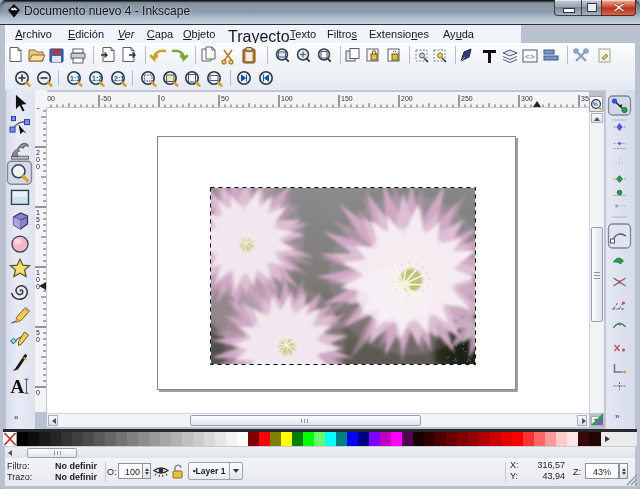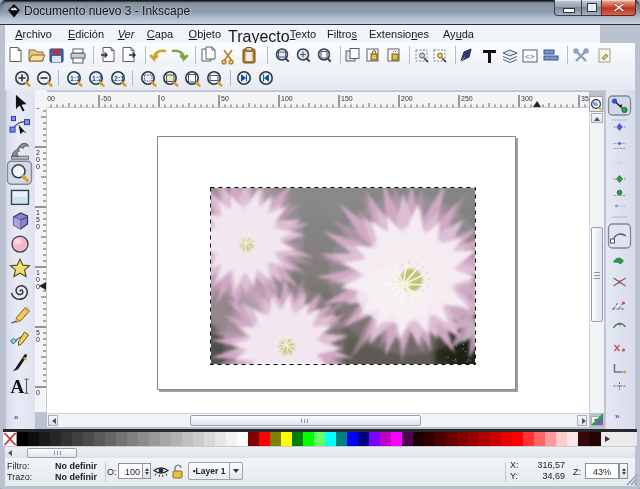--- a/index.html
+++ b/index.html
@@ -10,43 +10,43 @@
 <div class="a" style="left:0;top:0;width:640px;height:24px;border-radius:6px 6px 0 0;overflow:hidden;
   background:linear-gradient(#22252b 0%,#383f49 6%,#67768a 18%,#8494a7 45%,#9dacbe 62%,#b6c2d1 80%,#c9d3de 100%);
   box-shadow:inset 0 1px 0 #555e6a;border-bottom:1px solid #2a2f37;">
   <div class="a" style="left:0;top:0;width:640px;height:1px;background:#15181c;"></div>
   <div class="a" style="left:3px;right:3px;top:2px;height:9px;border-radius:5px 5px 0 0;background:linear-gradient(rgba(255,255,255,.28),rgba(255,255,255,.07));"></div>
 </div>
 <svg class="a" style="left:6px;top:3px;" width="16" height="16" viewBox="0 0 16 16">
   <path d="M8 1 L14 7.2 L8 14.5 L2 7.2 Z" fill="#0a0a0a"></path>
   <path d="M4.5 6.5 L6.3 4.6 L7.4 5.7 L8.6 4.3 L11.4 6.7 L9.8 7.4 L8.6 6.7 L7 7.6 Z" fill="#e8ecf2"></path>
 </svg>
-<div class="a" style="left:24px;top:4px;font-size:12px;color:#10151c;text-shadow:0 0 3px rgba(255,255,255,.8);">Documento nuevo 3 - Inkscape</div>
+<div class="a" style="left:24px;top:4px;font-size:12px;color:#10151c;text-shadow:0 0 3px rgba(255,255,255,.8);">Documento nuevo 4 - Inkscape</div>
 
 <div class="a" style="left:554px;top:0;width:27px;height:15px;border:1px solid #3c4048;border-top:none;border-radius:0 0 0 4px;
  background:linear-gradient(#c3ccd8,#97a3b2 45%,#7b8796 50%,#a6b1bf);box-shadow:inset 0 1px 0 rgba(255,255,255,.55);">
  <div class="a" style="left:8px;top:8px;width:10px;height:3px;background:#fff;border:1px solid #2e3338;border-width:1px;"></div>
 </div>
 <div class="a" style="left:581px;top:0;width:20px;height:15px;border:1px solid #3c4048;border-top:none;
  background:linear-gradient(#c3ccd8,#97a3b2 45%,#7b8796 50%,#a6b1bf);box-shadow:inset 0 1px 0 rgba(255,255,255,.55);">
  <div class="a" style="left:5px;top:3px;width:8px;height:7px;border:1px solid #2e3338;background:#e8edf2;box-shadow:inset 0 1px 0 #fff;"></div>
 </div>
 <div class="a" style="left:601px;top:0;width:33px;height:15px;border:1px solid #5c2520;border-top:none;border-radius:0 0 4px 0;
  background:linear-gradient(#f0b5a0,#d4573c 40%,#bc3520 55%,#d0684c);box-shadow:inset 0 1px 0 rgba(255,255,255,.5);">
  <svg class="a" style="left:11px;top:2px;" width="12" height="11" viewBox="0 0 12 11">
   <path d="M2 1 L6 4.2 L10 1 L11.4 2.4 L7.6 5.5 L11.4 8.6 L10 10 L6 6.8 L2 10 L0.6 8.6 L4.4 5.5 L0.6 2.4 Z" fill="#fff" stroke="#7a2318" stroke-width="0.7"></path>
  </svg>
 </div>
 
-<div class="a" style="left:5px;top:25px;width:595px;height:18px;background:#f1f4fa;border-bottom:1px solid #d7dae0;">
+<div class="a" style="left:5px;top:25px;width:516px;height:18px;background:#f1f4fa;border-bottom:1px solid #d7dae0;">
 <div class="a" style="left:5px;top:3px;width:47px;font-size:11px;color:#14171c;text-align:center;"><span style="text-decoration:underline;">A</span>rchivo</div>
 <div class="a" style="left:59px;top:3px;width:44px;font-size:11px;color:#14171c;text-align:center;"><span style="text-decoration:underline;">E</span>dición</div>
 <div class="a" style="left:110px;top:3px;width:22px;font-size:11px;color:#14171c;text-align:center;font-style:italic;"><span style="text-decoration:underline;">V</span>er</div>
 <div class="a" style="left:139px;top:3px;width:32px;font-size:11px;color:#14171c;text-align:center;"><span style="text-decoration:underline;">C</span>apa</div>
-<div class="a" style="left:178px;top:3px;width:38px;font-size:11px;color:#14171c;text-align:right;"><span style="text-decoration:underline;">O</span>bjeto</div>
+<div class="a" style="left:178px;top:3px;width:38px;font-size:11px;color:#14171c;text-align:left;"><span style="text-decoration:underline;">O</span>bjeto</div>
 <div class="a" style="left:223px;top:3px;width:52px;font-size:16px;color:#14171c;text-align:center;"><span style="text-decoration:underline;">T</span>rayecto</div>
 <div class="a" style="left:282px;top:3px;width:32px;font-size:11px;color:#14171c;text-align:center;"><span style="text-decoration:underline;">T</span>exto</div>
 <div class="a" style="left:321px;top:3px;width:32px;font-size:11px;color:#14171c;text-align:center;">Filtro<span style="text-decoration:underline;">s</span></div>
 <div class="a" style="left:360px;top:3px;width:68px;font-size:11px;color:#14171c;text-align:center;">Extensio<span style="text-decoration:underline;">n</span>es</div>
 <div class="a" style="left:435px;top:3px;width:37px;font-size:11px;color:#14171c;text-align:center;">Ay<span style="text-decoration:underline;">u</span>da</div>
 </div>
 <div class="a" style="left:5px;top:43px;width:630px;height:24px;background:linear-gradient(#fcfdfe,#eef1f6);border-bottom:1px solid #c9ccd4;">
 <svg class="a" style="left:0;top:3px;" width="630" height="19" viewBox="0 0 630 19">
 <g>
         <path d="M5,1.5 h8 l3,3 v11 h-11 z" fill="#fff" stroke="#5a5f66" stroke-width="1"></path>
@@ -1617,21 +1617,21 @@
       <path d="M4,7 V4.5 a3,3 0 0 1 6,-0.5" fill="none" stroke="#8a8f98" stroke-width="1.6"></path>
     </svg>
  <div class="a" style="left:183px;top:4px;width:42px;height:18px;background:linear-gradient(#fcfdfe,#e8ecf2);border:1px solid #9aa2ae;border-radius:2px 0 0 2px;box-sizing:border-box;font-size:8.5px;font-weight:bold;line-height:16px;text-align:center;">▪Layer 1</div>
  <div class="a" style="left:224px;top:4px;width:14px;height:18px;background:linear-gradient(#fcfdfe,#e0e6ee);border:1px solid #9aa2ae;border-radius:0 2px 2px 0;box-sizing:border-box;">
       <div style="width:0;height:0;border:3px solid transparent;border-top:4px solid #333;margin:6px auto;"></div>
     </div>
  <div class="a" style="left:500px;top:4px;width:1px;height:20px;background:#c4c8ce;"></div>
  <div class="a" style="left:505px;top:2px;font-family:'Liberation Sans';font-size:9px;">X:</div>
  <div class="a" style="left:522px;top:2px;width:38px;text-align:right;font-size:9px;">316,57</div>
  <div class="a" style="left:505px;top:13px;font-size:9px;">Y:</div>
- <div class="a" style="left:522px;top:13px;width:38px;text-align:right;font-size:9px;">34,69</div>
+ <div class="a" style="left:522px;top:13px;width:38px;text-align:right;font-size:9px;">43,94</div>
  <div class="a" style="left:568px;top:9px;font-size:9px;">Z:</div>
  <div class="a" style="left:580px;top:5px;width:34px;height:16px;background:#fff;border:1px solid #8a929e;font-size:9px;text-align:center;line-height:16px;box-sizing:border-box;">43%</div>
  <div class="a" style="left:614px;top:5px;width:9px;height:16px;background:linear-gradient(#fafbfc,#e0e4ea);border:1px solid #8a929e;box-sizing:border-box;">
    <div style="width:0;height:0;border:2.5px solid transparent;border-bottom:3px solid #444;margin:2px auto 1px;"></div>
    <div style="width:0;height:0;border:2.5px solid transparent;border-top:3px solid #444;margin:1px auto;"></div>
  </div>
 </div>
 <svg class="a" style="left:626px;top:474px;" width="12" height="12" viewBox="0 0 12 12">
 <path d="M11,1 L1,11 M11,5 L5,11 M11,9 L9,11" stroke="#98a0ac" stroke-width="1.6"></path>
   </svg>

